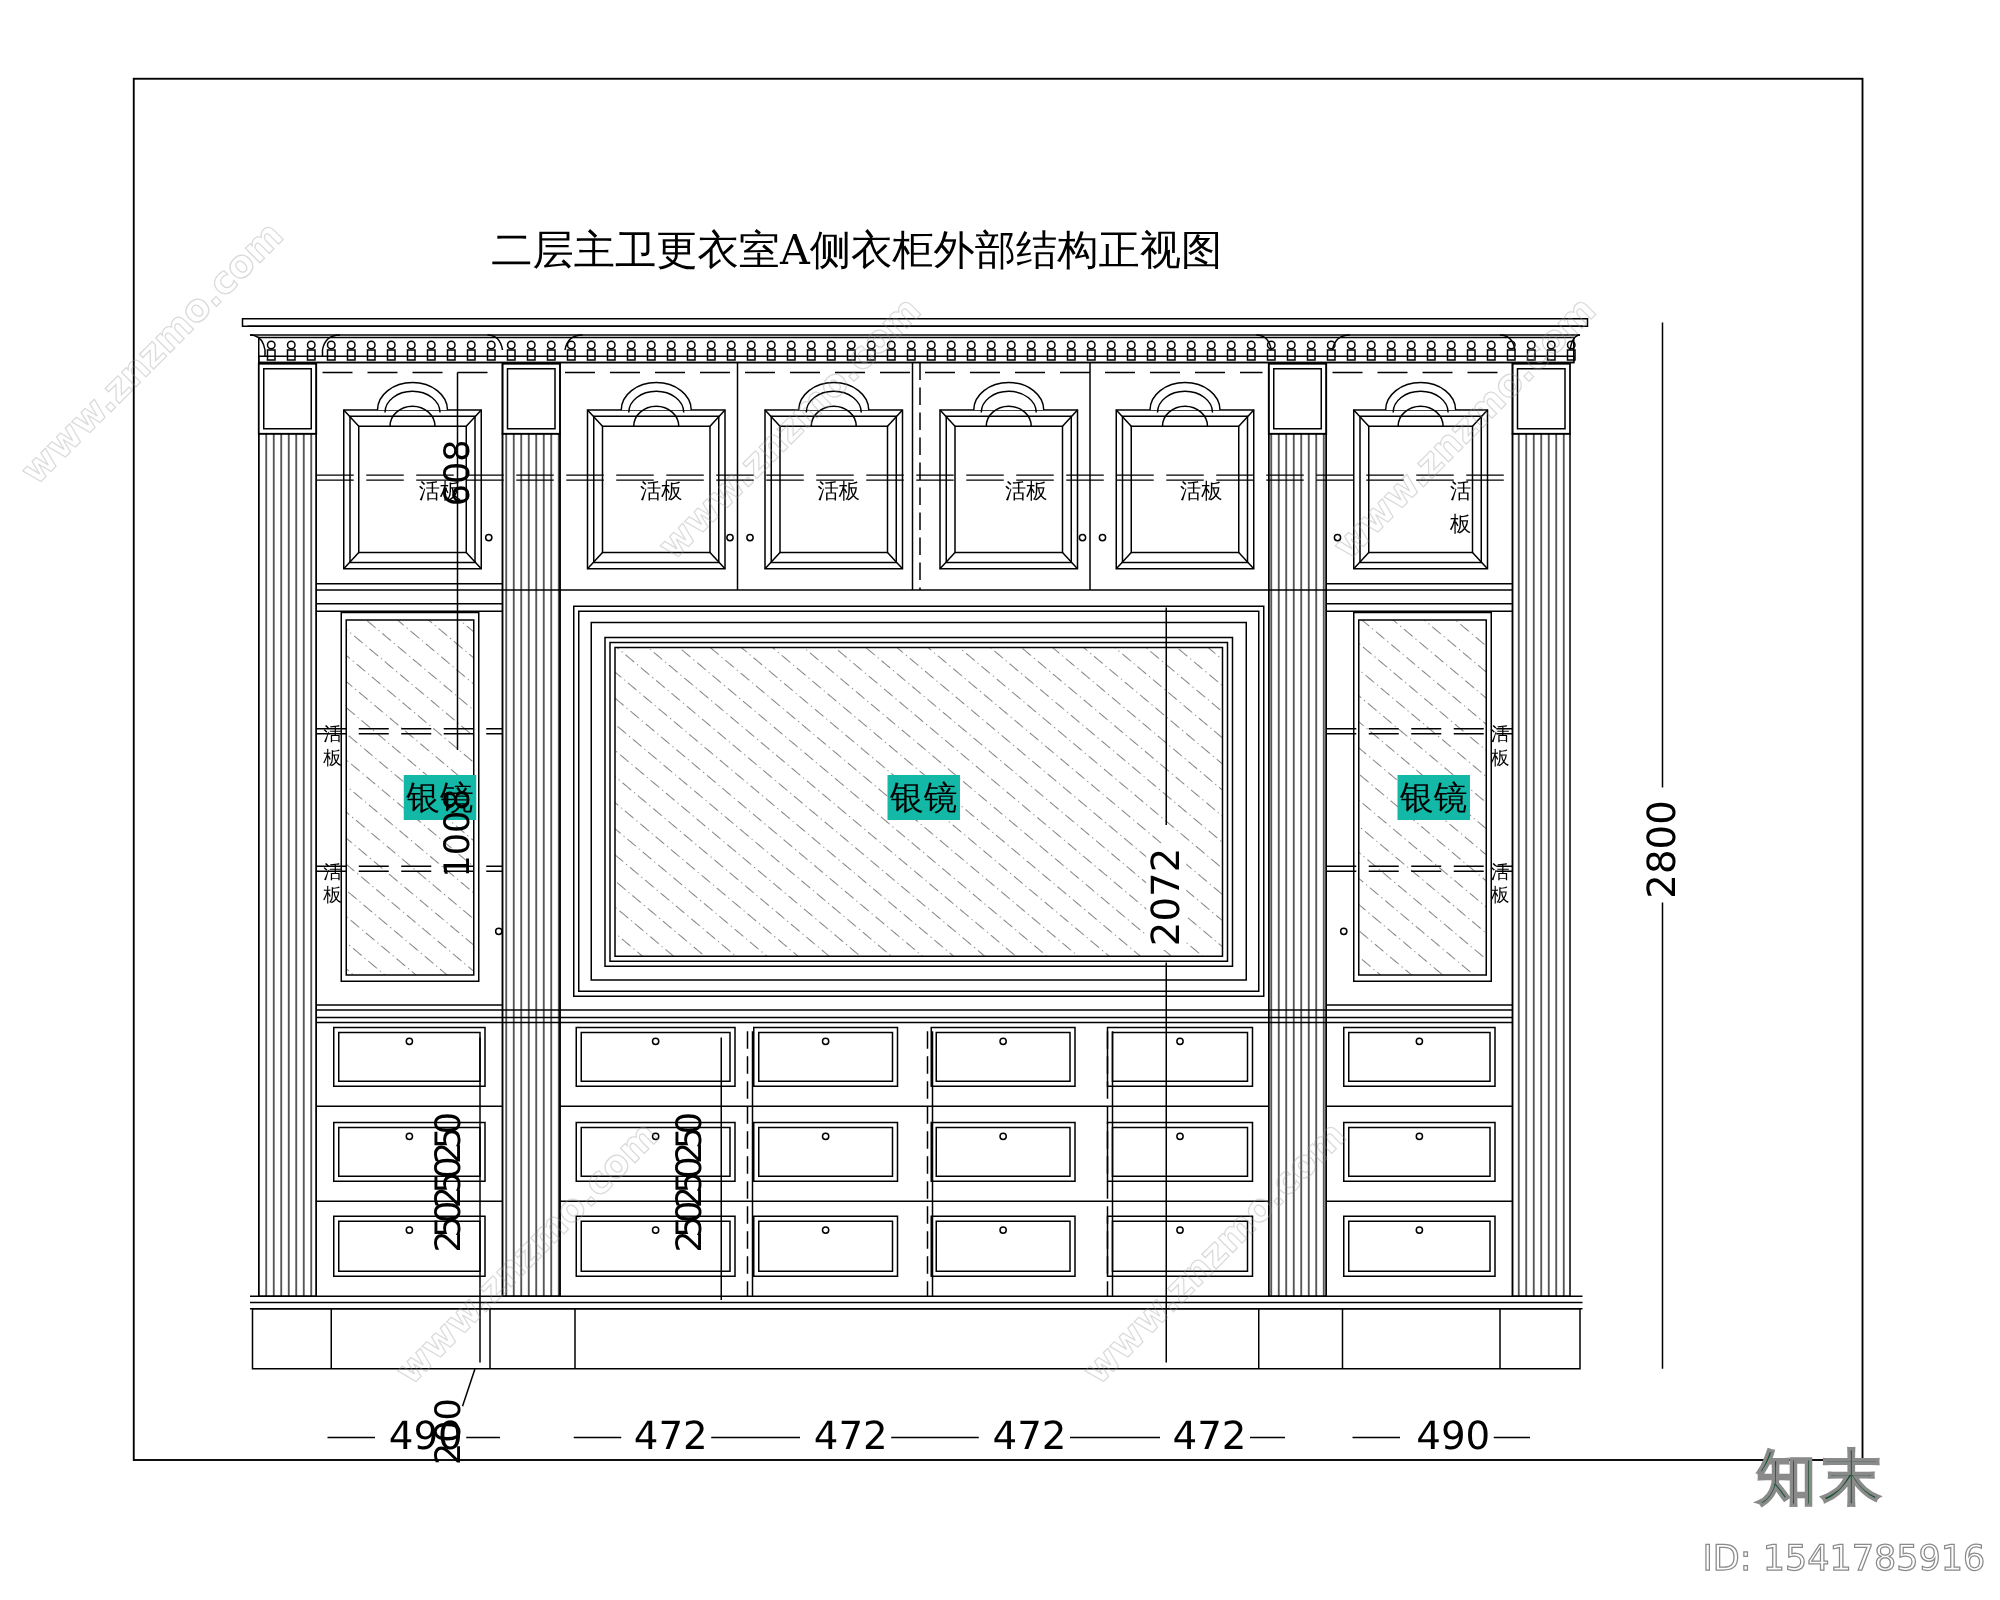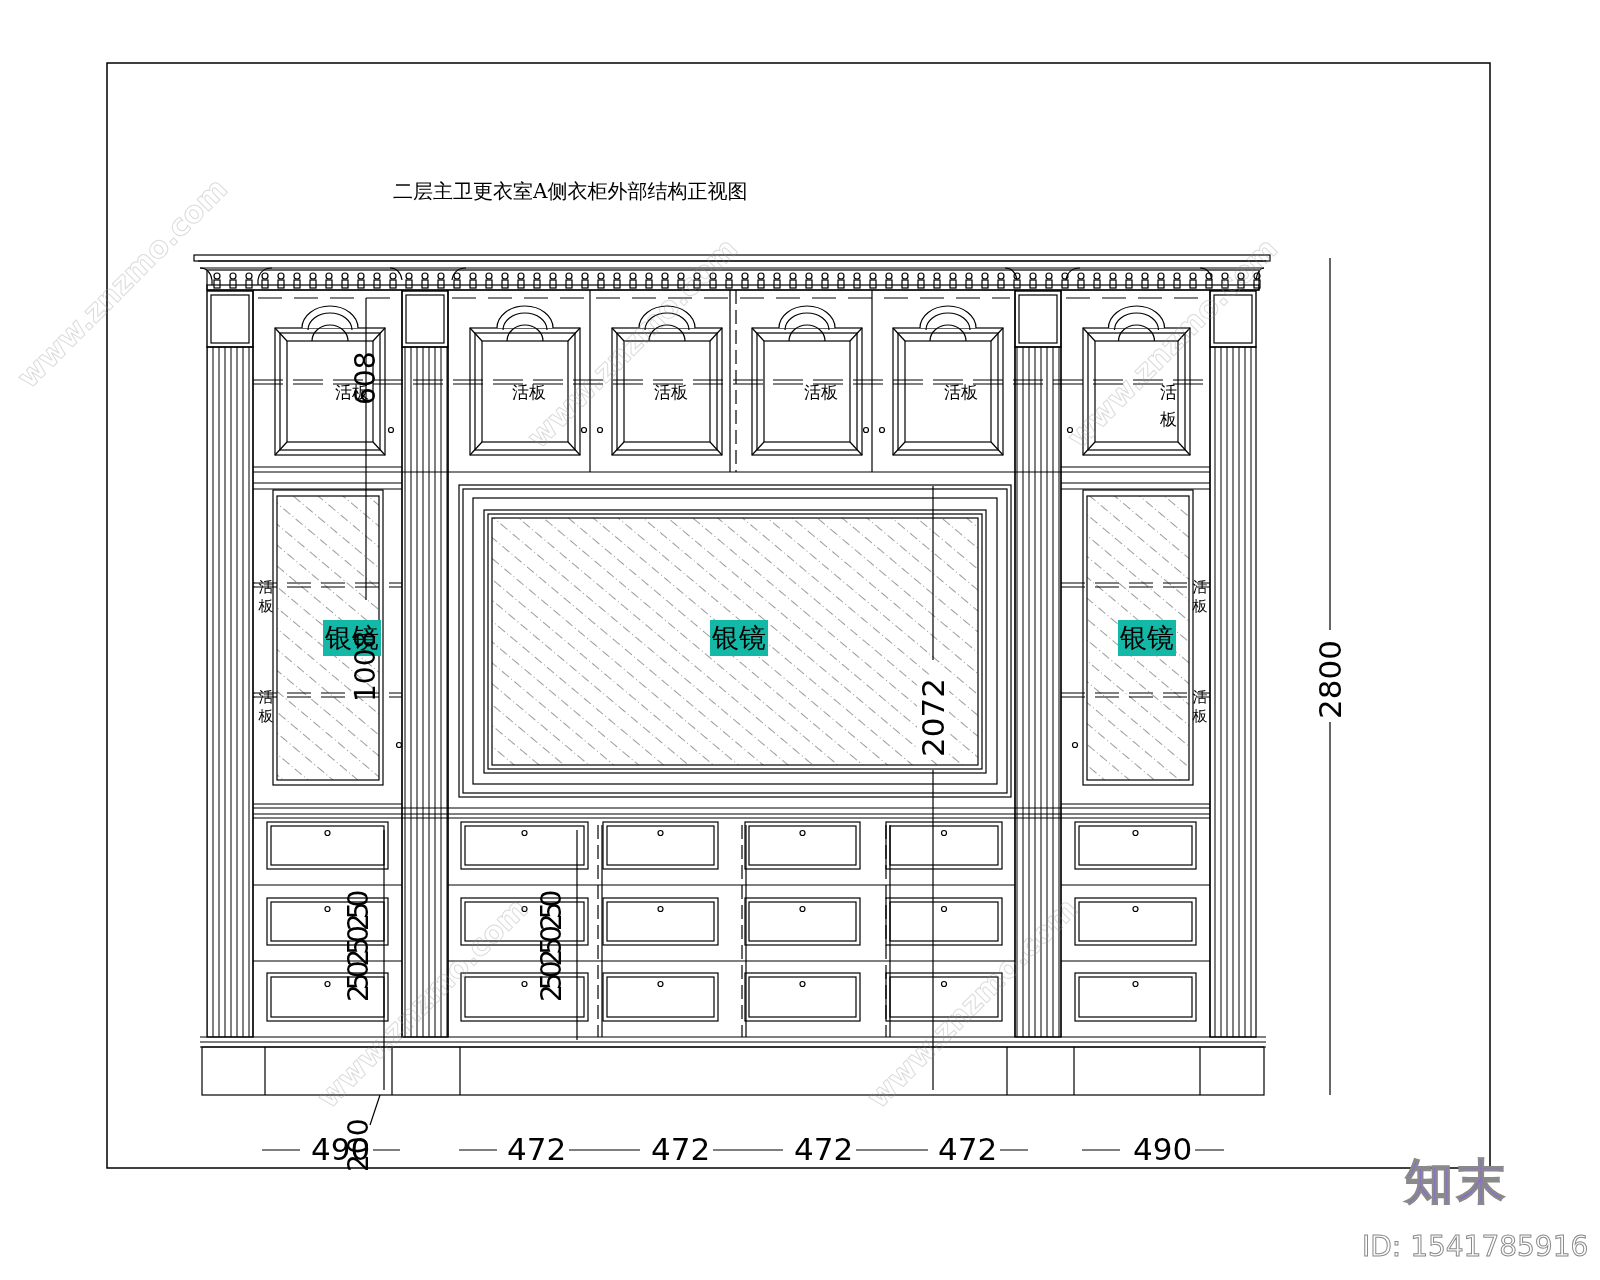--- a/index.html
+++ b/index.html
@@ -1,29 +1,29 @@
 <!DOCTYPE html>
 <html><head>
 <meta charset="utf-8">
 <style>
   html, body { margin:0; padding:0; background:#ffffff; }
   body { width:1600px; height:1280px; position:relative; overflow:hidden;
          font-family:"DejaVu Sans", sans-serif; }
   #canvas { position:absolute; left:0; top:0; width:1600px; height:1280px; }
-  .title { position:absolute; left:393px; top:178px; font-size:20px; color:#000;
+  .title { position:absolute; left:393px; top:178px; font-size:33px; color:#000;
            font-family:"DejaVu Serif", serif; letter-spacing:0px; white-space:nowrap; }
   .lbl { position:absolute; color:#000; font-family:"DejaVu Sans", sans-serif; white-space:nowrap;text-align:center; }
   .small { font-size:17px; }
   .mirror-lbl { font-size:27px; background:#14b8a6; padding:0 2px; }
   .vlbl { font-size:15px; line-height:17px; width:16px; text-align:center; }
   .dim { position:absolute; font-size:31px; font-family:"DejaVu Sans", sans-serif; color:#000;
          background:#fff; padding:0 3px; line-height:32px;margin-left:12px; }
   .dim-v { position:absolute; font-size:31px; color:#000; background:#fff; padding:0 3px;
            transform-origin:left top; transform:rotate(-90deg); line-height:32px; }
-  .wm-logo { position:absolute; left:1405px; top:1150px; font-size:48px; color:#8b5cf6;
+  .wm-logo { position:absolute; left:1405px; top:1150px; font-size:48px; color:#14532d;
              -webkit-text-stroke:1.2px #8a8a8a; letter-spacing:4px;
              font-family:"DejaVu Sans", sans-serif; font-weight:bold; }
   .wm-id { position:absolute; left:1362px; top:1230px; font-size:28px; color:#fff;
            -webkit-text-stroke:1px #8a8a8a; font-family:"DejaVu Sans", sans-serif; }
   .wm-diag { position:absolute; font-size:30px; color:rgba(0,0,0,0); -webkit-text-stroke:1px rgba(150,150,150,0.35);
              transform:rotate(-45deg); transform-origin:left top; font-family:"DejaVu Sans", sans-serif;
              font-weight:bold; white-space:nowrap; }
 </style>
 </head>
 <body>

